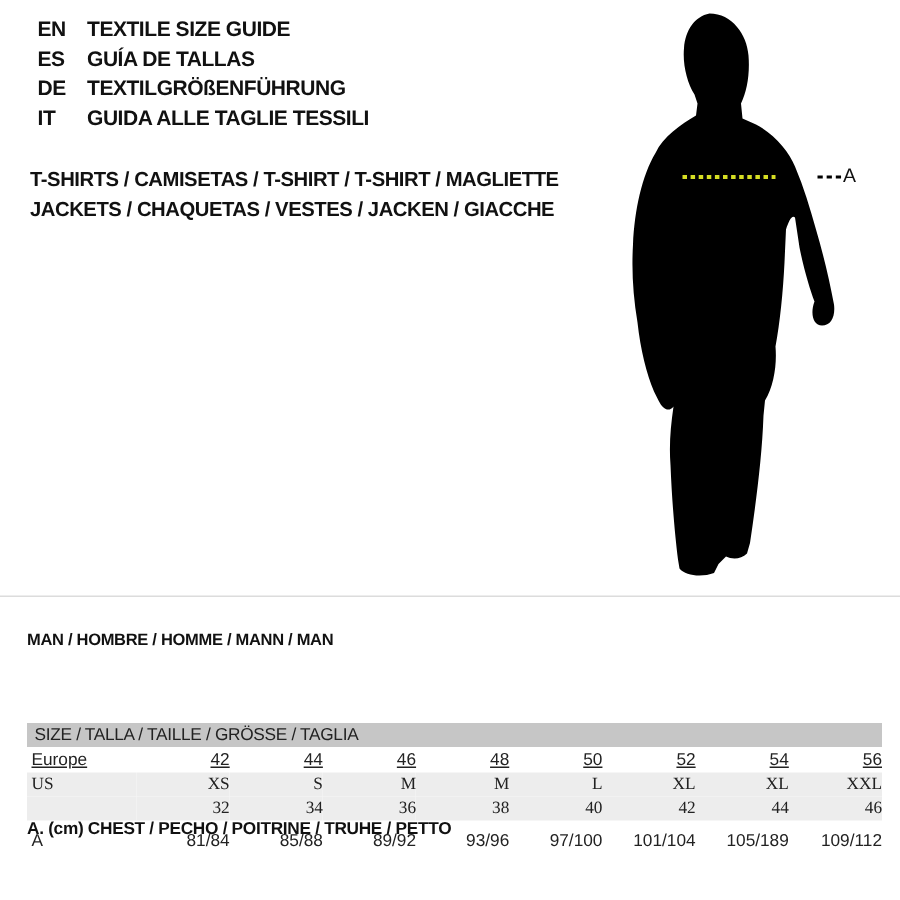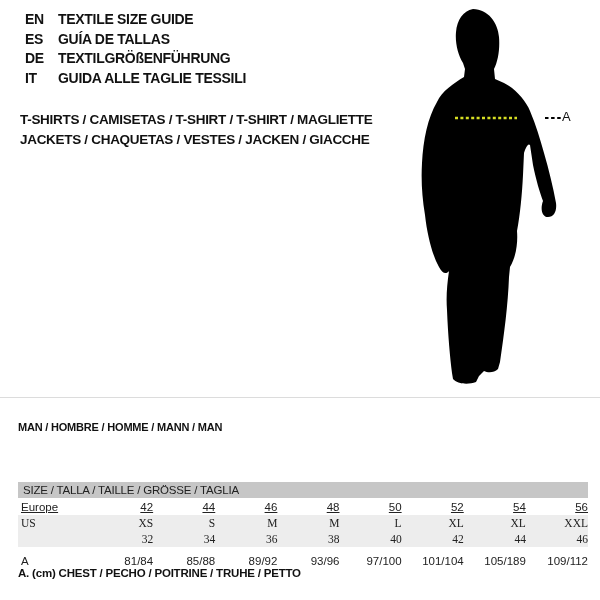--- a/index.html
+++ b/index.html
@@ -25,21 +25,21 @@
   
   .size-table{position:absolute;left:18px;top:446px;width:570px;margin-top:36px;}
   .table-header{height:16px;line-height:16px;background:#c6c6c6;font-size:11.5px;padding-left:5px;color:#222;letter-spacing:-0.2px;}
   .size-table table{width:100%;border-collapse:collapse;table-layout:fixed;font-size:11.5px;color:#222;}
   .size-table td{height:16px;text-align:right;padding:0;font-weight:400;}
   .size-table td.label-cell{width:70px;text-align:left;padding-left:3px;}
   .size-table tr.shaded{background:#ededed;font-family:Liberation Serif, serif;}
   .size-table tr:first-child td{height:17px;text-decoration:underline;}
   .size-table tr:last-child td{height:20px;vertical-align:bottom;padding-bottom:3px;}
 
-  .footnote{position:absolute;left:18px;top:547px;font-size:11.5px;font-weight:700;letter-spacing:-0.2px;margin-top:20px;}
+  .footnote{position:absolute;left:18px;top:547px;font-size:11.5px;font-weight:700;letter-spacing:-0.2px;}
 </style>
 </head>
 <body>
 
 <div class="page">
 
   <div class="lang-list">
       <div class="lang-row">
         <span class="lang-code">EN</span>
         <span class="lang-label">TEXTILE SIZE GUIDE</span>

